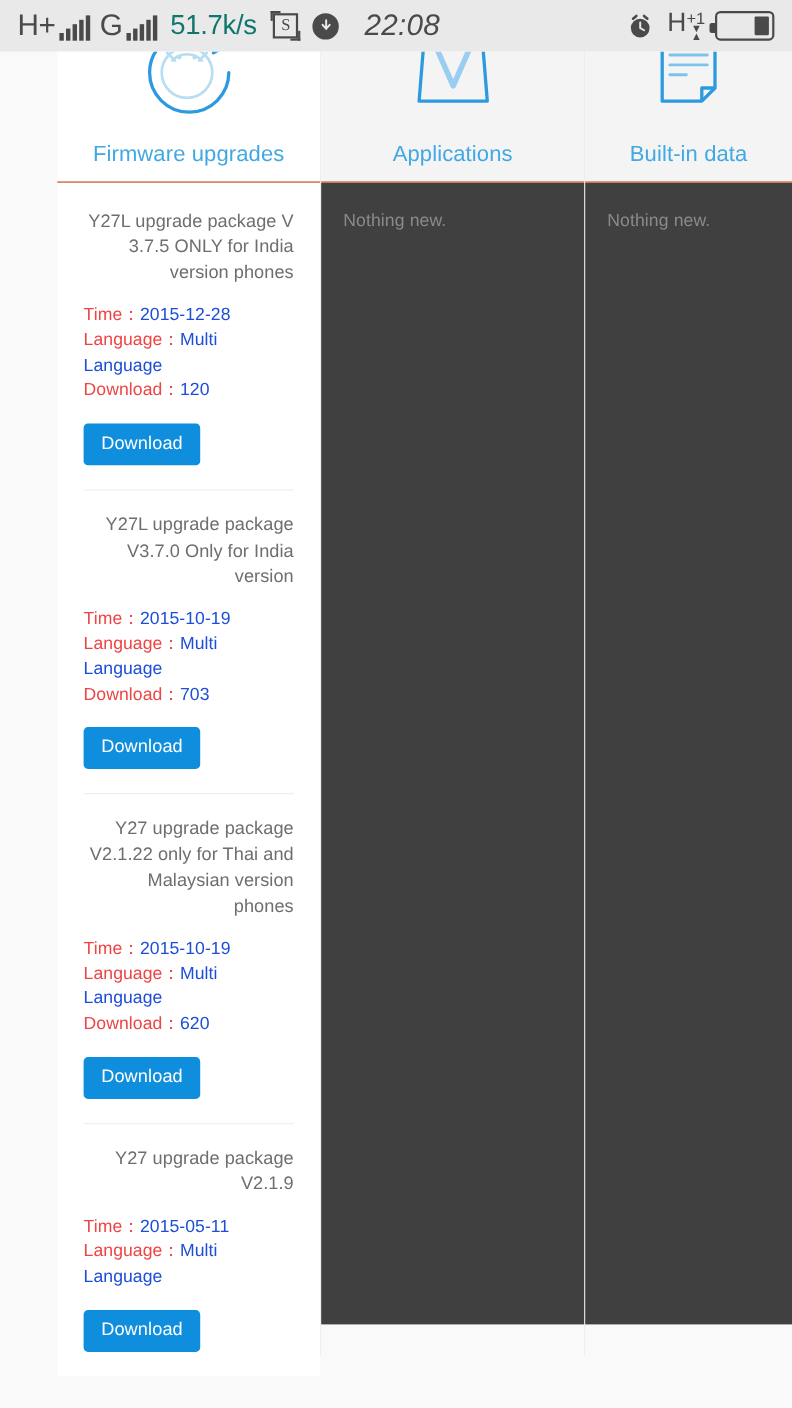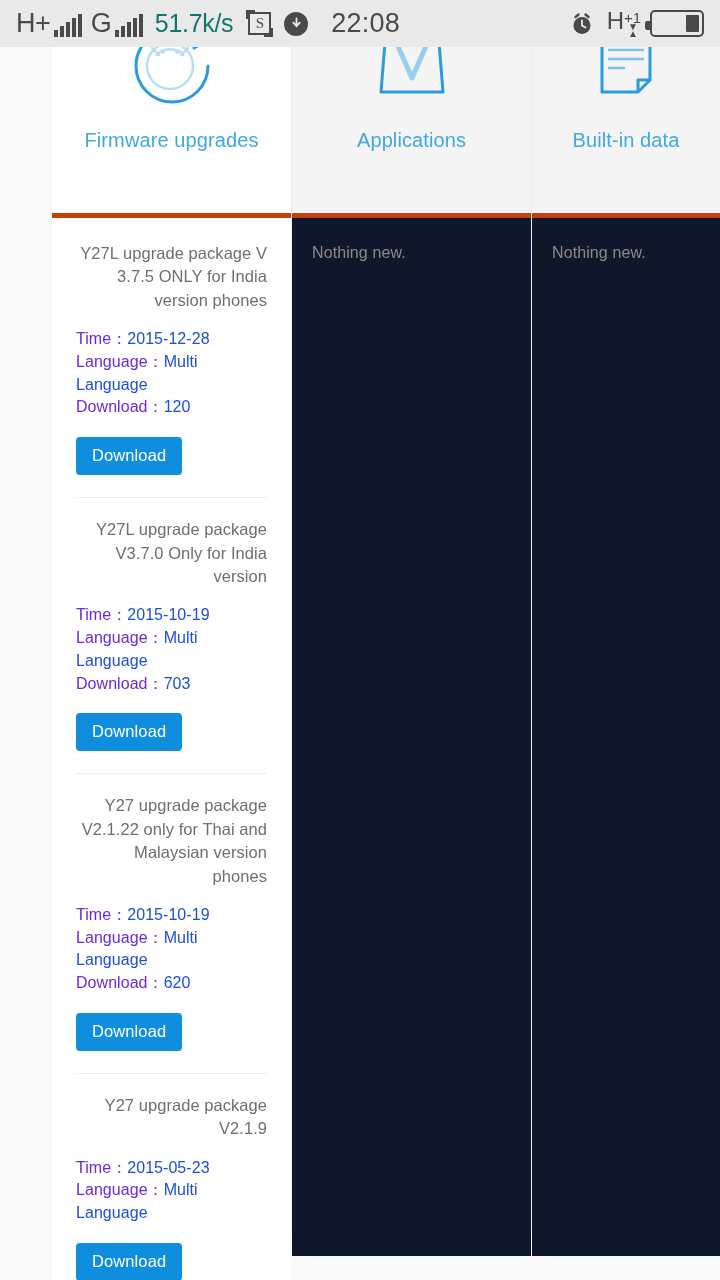--- a/index.html
+++ b/index.html
@@ -86,20 +86,21 @@
     background: #4a4a4a;
     display: flex; align-items: center; justify-content: center;
     margin-left: 4px;
   }
 
   .clock-time {
     font-size: 27px;
     color: #4a4a4a;
     margin-left: 14px;
     letter-spacing: 0.2px;
+    font-style: italic;
   }
 
   .alarm-icon { display: flex; align-items: center; }
   .hdr-icon {
     display: flex; align-items: flex-start;
     font-size: 24px; line-height: 0.9;
     color: #4a4a4a;
     position: relative;
   }
   .hdr-icon .plus1 { font-size: 15px; margin-top: 1px; }
@@ -151,23 +152,23 @@
 
   .col {
     width: 240px;
     flex: 0 0 240px;
     position: relative;
     border-right: 1px solid #ebebeb;
   }
   .col:last-child { flex: 0 0 188px; width: 188px; border-right: none; }
 
   .col-head {
-    height: 171px;
+    height: 119px;
     background: #f4f4f4;
-    border-bottom: 5px solid #c2410c;
+    border-bottom: 1px solid #c2410c;
     display: flex;
     flex-direction: column;
     align-items: center;
     overflow: hidden;
     position: relative;
   }
   .col.active .col-head { background: #ffffff; }
 
   .head-icon {
     margin-top: -31px;
@@ -178,21 +179,21 @@
   }
 
   .head-label {
     font-size: 20px;
     color: #41a8e2;
     margin-top: 13px;
     letter-spacing: 0.1px;
   }
 
   .col-body {
-    background: #0f172a;
+    background: #404040;
     min-height: 1038px;
     padding: 0;
   }
   .col.active .col-body { background: #ffffff; }
 
   .empty-msg {
     font-size: 16px;
     color: #8a8a8a;
     padding: 26px 20px 0 20px;
     letter-spacing: 0.1px;
@@ -218,21 +219,21 @@
 
   .fw-meta {
     margin-top: 16px;
   }
   .fw-meta-row {
     font-size: 16px;
     color: #8d8d8d;
     line-height: 1.42;
     letter-spacing: 0.05px;
   }
-  .fw-meta-row .k { color: #6d28d9; }
+  .fw-meta-row .k { color: #ef4444; }
   .fw-meta-row .v { color: #1d4ed8; }
 
   .dl-btn {
     margin-top: 18px;
     display: inline-block;
     background: #0f8ede;
     color: #ffffff;
     font-size: 16.5px;
     padding: 9px 16px 10px 16px;
     border-radius: 4px;
@@ -375,21 +376,21 @@
                 <span class="k">Download</span><span class="k">：</span><span class="v">620</span>
               </div>
             </div>
             <button class="dl-btn">Download</button>
           </div>
 
           <div class="fw-item">
             <div class="fw-title">Y27 upgrade package V2.1.9</div>
             <div class="fw-meta">
               <div class="fw-meta-row">
-                <span class="k">Time</span><span class="k">：</span><span class="v">2015-05-23</span>
+                <span class="k">Time</span><span class="k">：</span><span class="v">2015-05-11</span>
               </div>
               <div class="fw-meta-row">
                 <span class="k">Language</span><span class="k">：</span><span class="v">Multi Language</span>
               </div>
             </div>
             <button class="dl-btn">Download</button>
           </div>
 
         </div>
       </div>

